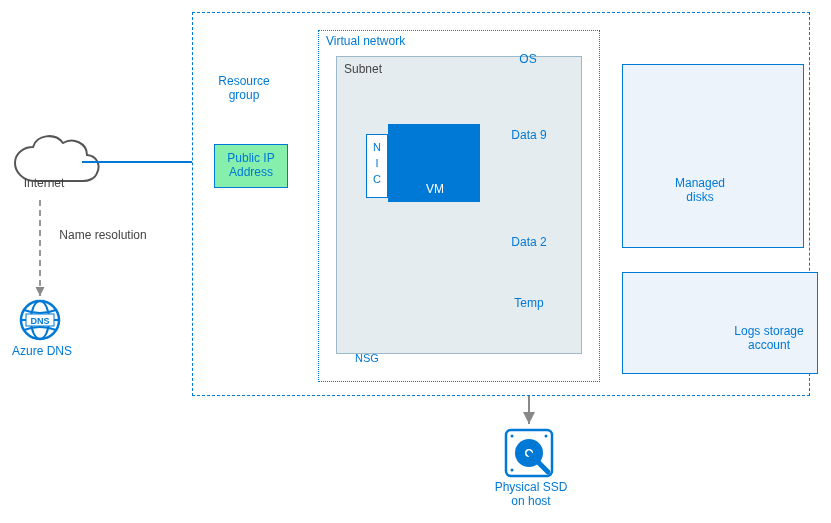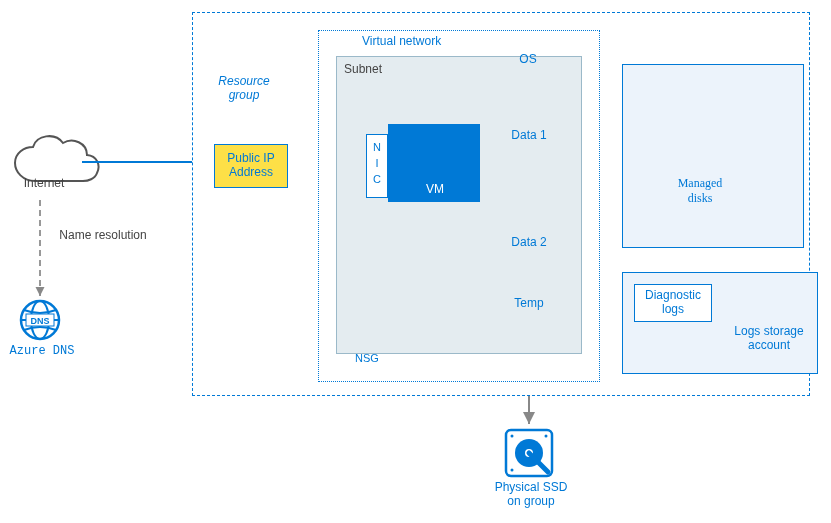--- a/index.html
+++ b/index.html
@@ -29,21 +29,21 @@
 .vnet-box {
   border: 1px dotted #0079d6;
   background: #fff;
 }
 .subnet-box {
   border: 1px solid #9bb9c9;
   background: #e4ecf0;
 }
 .pip-box {
   border: 1px solid #0079d6;
-  background: #fde047;
+  background: #86efac;
   text-align: center;
   color: #0079d6;
   font-size: 12px;
   padding-top: 6px;
 }
 .nic-box {
   border: 1px solid #0079d6;
   background: #fff;
   color: #0079d6;
   text-align: center;
@@ -188,55 +188,53 @@
       <rect x="8" y="36" width="26" height="3" fill="#fff"></rect>
       <path d="M21 6 L30 10 V18 L21 23 L12 18 V10 Z" fill="#fff"></path>
     </g>
 
   </svg>
 
   <div class="abs black-lbl" style="left:8px; top:176px; width:72px;">Internet</div>
 
   <div class="abs black-lbl" style="left:48px; top:228px; width:110px; text-align:center;">Name resolution</div>
 
-  <div class="abs lbl" style="left:6px; top:344px; width:72px;font-family:Liberation Mono, monospace;">Azure DNS</div>
+  <div class="abs lbl" style="left:6px; top:344px; width:72px;">Azure DNS</div>
 
   <div class="abs rg-box" style="left:192px; top:12px; width:616px; height:382px;"></div>
-  <div class="abs lbl" style="left:214px; top:74px; width:60px; white-space:pre-line;font-style:italic;">Resource
+  <div class="abs lbl" style="left:214px; top:74px; width:60px; white-space:pre-line;">Resource
 group</div>
 
   <div class="abs pip-box" style="left:214px; top:144px; width:72px; height:36px; white-space:pre-line;">Public IP
 Address</div>
 
   <div class="abs vnet-box" style="left:318px; top:30px; width:280px; height:350px;"></div>
-  <div class="abs lbl" style="left:326px; top:34px; text-align:left;margin-left:36px;">Virtual network</div>
+  <div class="abs lbl" style="left:326px; top:34px; text-align:left;">Virtual network</div>
 
   <div class="abs subnet-box" style="left:336px; top:56px; width:244px; height:296px;"></div>
   <div class="abs black-lbl" style="left:344px; top:62px; text-align:right;">Subnet</div>
 
   <div class="abs nic-box" style="left:366px; top:134px; width:20px; height:58px; line-height:16px; padding-top:4px; white-space:pre-line; font-size:11px;">N
 I
 C</div>
 
   <div class="abs vm-box" style="left:388px; top:124px; width:92px; height:78px;"></div>
   <div class="abs" style="left:388px; top:182px; width:94px; text-align:center; color:#fff; font-size:12px;">VM</div>
 
   <div class="abs lbl" style="left:350px; top:338px; width:34px; font-size:11px;margin-top:14px;">NSG</div>
 
   <div class="abs lbl" style="left:506px; top:52px; width:44px;">OS</div>
-  <div class="abs lbl" style="left:502px; top:128px; width:54px;">Data 1</div>
+  <div class="abs lbl" style="left:502px; top:128px; width:54px;">Data 9</div>
   <div class="abs lbl" style="left:502px; top:192px; width:54px;margin-top:43px;">Data 2</div>
   <div class="abs lbl" style="left:504px; top:280px; width:50px;margin-top:16px;">Temp</div>
 
   <div class="abs mgd-box" style="left:622px; top:64px; width:180px; height:182px;"></div>
-  <div class="abs lbl" style="left:622px; top:176px; width:156px; white-space:pre-line;font-family:Liberation Serif, serif;">Managed
+  <div class="abs lbl" style="left:622px; top:176px; width:156px; white-space:pre-line;">Managed
 disks</div>
 
   <div class="abs log-box" style="left:622px; top:272px; width:194px; height:100px;"></div>
-  <div class="abs diag-box" style="left:634px; top:284px; width:72px; height:30px; white-space:pre-line;">Diagnostic
-logs</div>
   <div class="abs lbl" style="left:726px; top:324px; width:86px; white-space:pre-line;">Logs storage
 account</div>
 
   <div class="abs lbl" style="left:488px; top:480px; width:86px; white-space:pre-line;">Physical SSD
-on group</div>
+on host</div>
 
 </div>
 
 </body></html>

